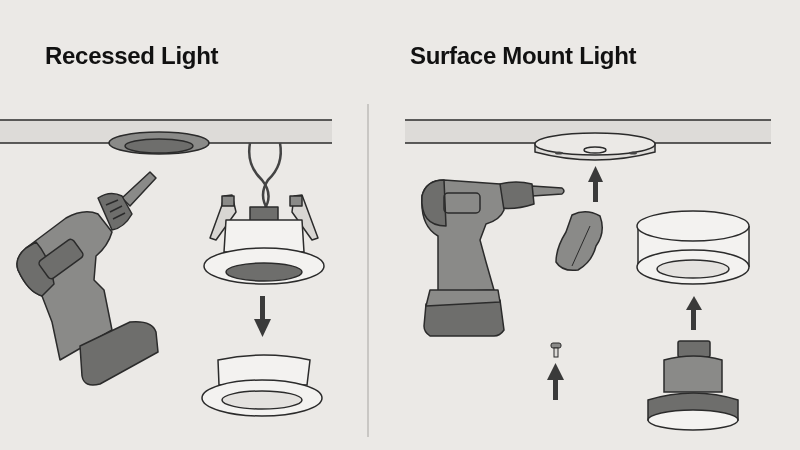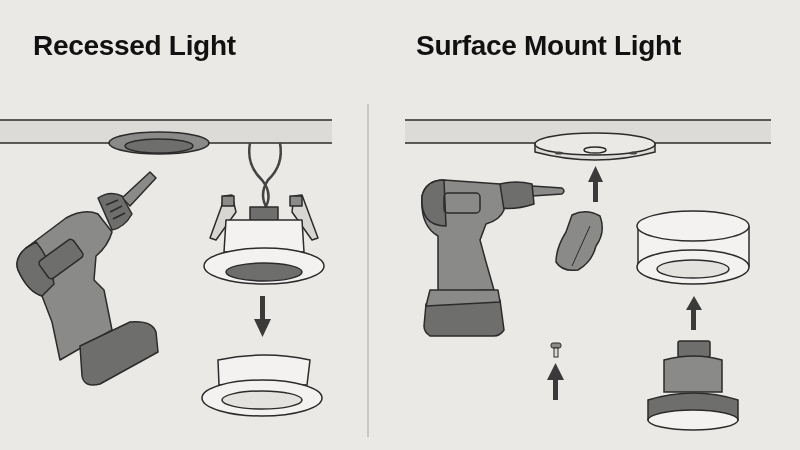--- a/index.html
+++ b/index.html
@@ -4,25 +4,25 @@
 <style>
   html, body { margin: 0; padding: 0; }
   body {
     width: 800px; height: 450px; overflow: hidden;
     background: #ebe9e6;
     font-family: "Liberation Sans", "DejaVu Sans", sans-serif;
     position: relative;
   }
   .title {
     position: absolute; top: 26px;
-    font-size: 28px; font-weight: bold; color: #111;
-    letter-spacing: -0.3px; margin: 4px;
+    font-size: 24px; font-weight: bold; color: #111;
+    letter-spacing: -0.3px; margin: 16px;
   }
   #title-left { left: 29px; }
-  #title-right { left: 412px; }
+  #title-right { left: 394px; }
   svg.scene { position: absolute; left: 0; top: 0; }
 </style>
 </head>
 <body>
 
 <h1 class="title" id="title-left">Recessed Light</h1>
 <h1 class="title" id="title-right">Surface Mount Light</h1>
 
 <svg class="scene" width="800" height="450" viewBox="0 0 800 450">
 

